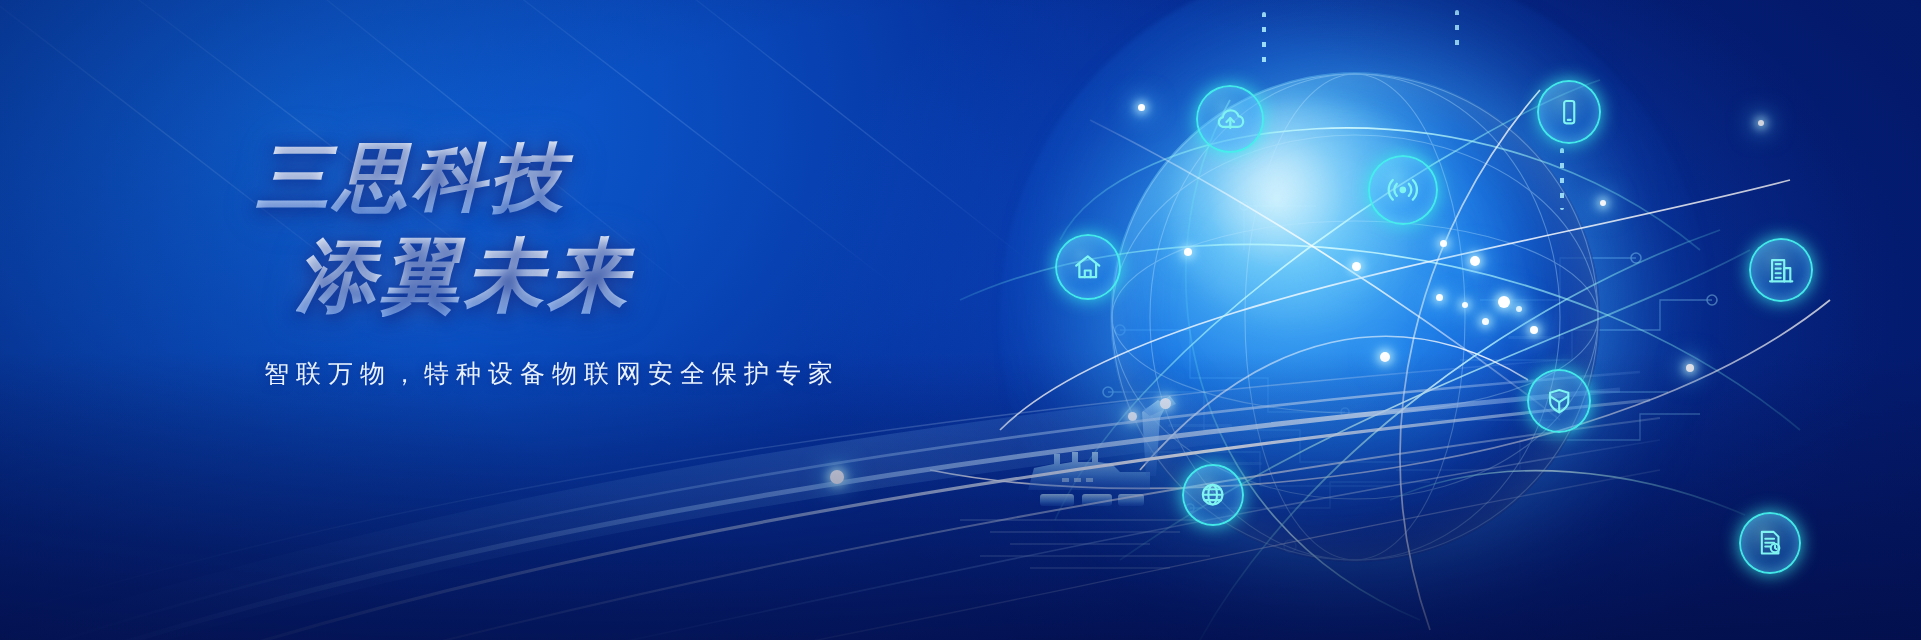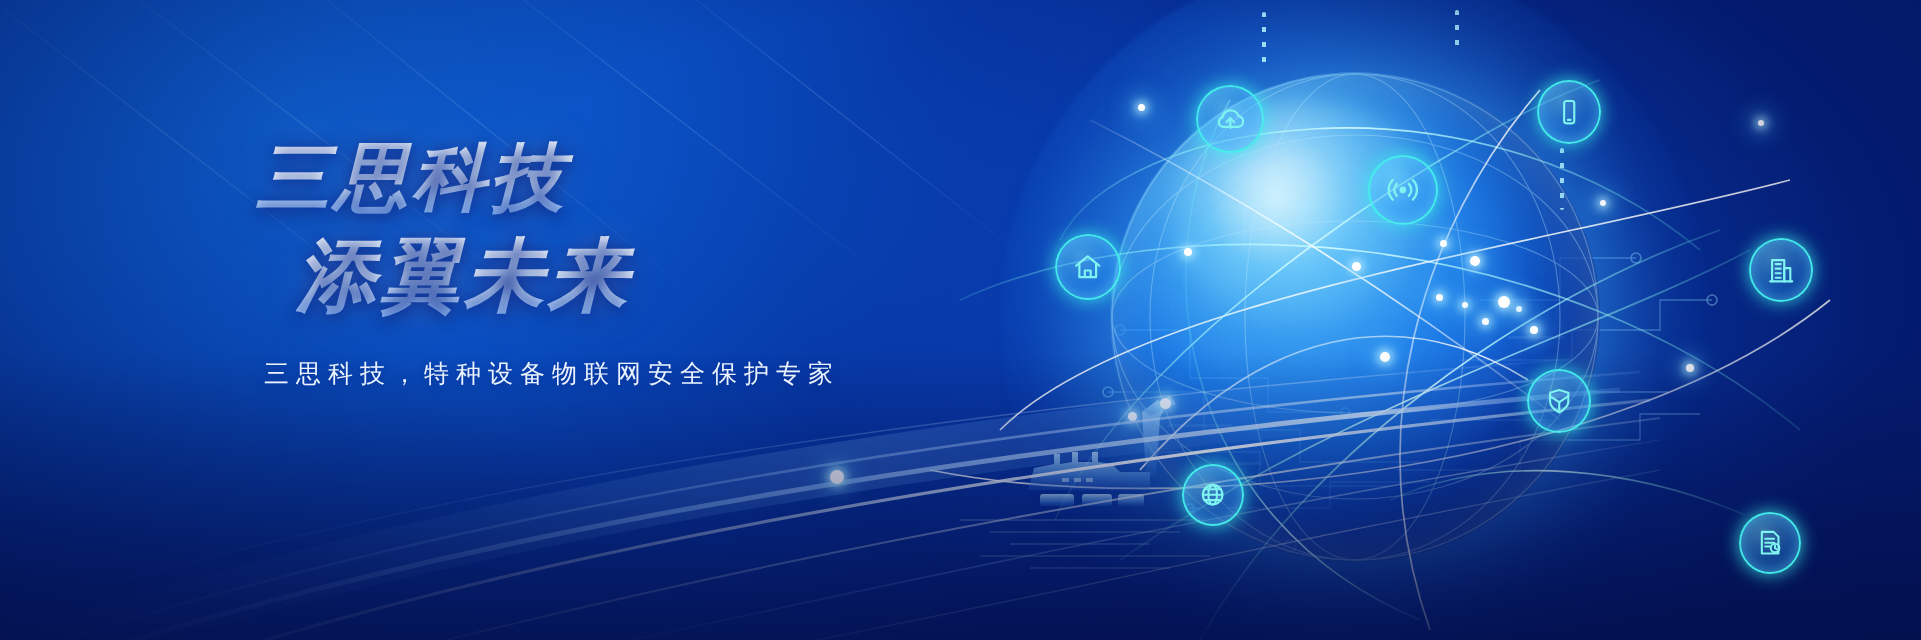--- a/index.html
+++ b/index.html
@@ -331,16 +331,16 @@
         <path d="M8 5h12l5 5v17H8z"></path>
         <path d="M11.5 12h9M11.5 16h9M11.5 20h5"></path>
         <circle cx="21.5" cy="21.5" r="4.4"></circle>
         <path d="M21.5 19.3v2.2l1.5 1.2"></path>
       </svg>
   </div>
 
   <div class="copy">
     <div class="headline hl1">三思科技</div>
     <div class="headline hl2">添翼未来</div>
-    <div class="subline">三思科技，特种设备物联网安全保护专家</div>
+    <div class="subline">智联万物，特种设备物联网安全保护专家</div>
   </div>
 
 </div>
 
 </body></html>

